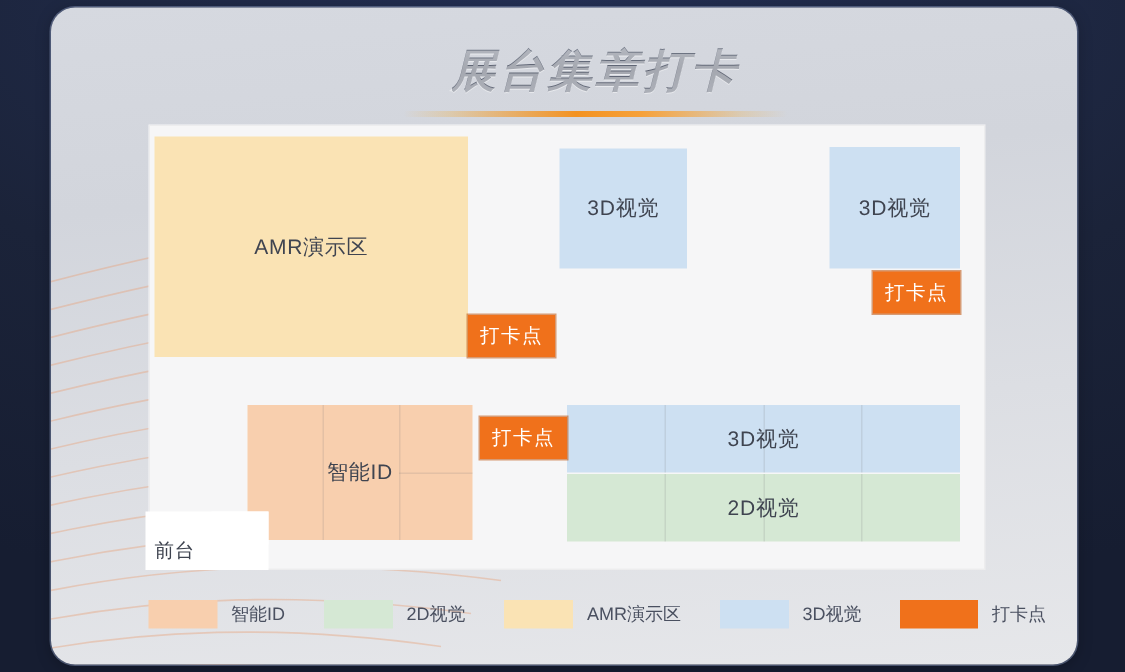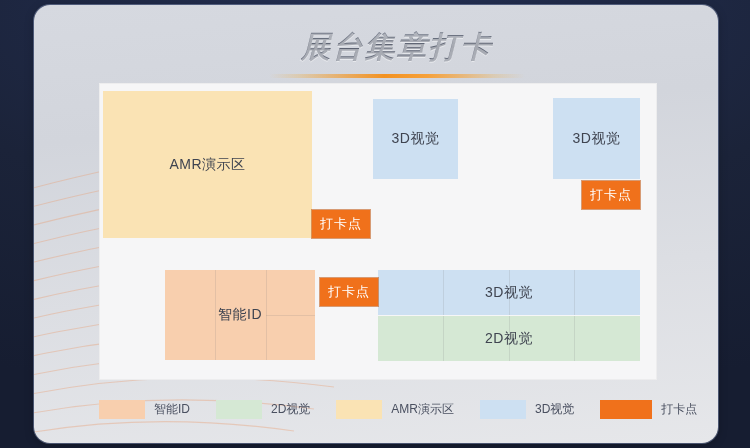--- a/index.html
+++ b/index.html
@@ -206,20 +206,24 @@
       </div>
 
       <div class="badge" style="left:483px; top:98px; width:58px; height:28px;">
         <span>打卡点</span>
       </div>
 
       <div class="badge" style="left:221px; top:195px; width:58px; height:28px;">
         <span>打卡点</span>
       </div>
 
+      <div class="reception" style="left:-2px; top:258px; width:82px; height:39px;">
+        <div class="rbox"></div>
+        <span>前台</span>
+      </div>
 
     </div>
 
     <div class="legend">
 
       <div class="leg-item">
         <span class="leg-swatch" style="background:#f8cfae"></span>
         <span class="leg-text">智能ID</span>
       </div>
 

